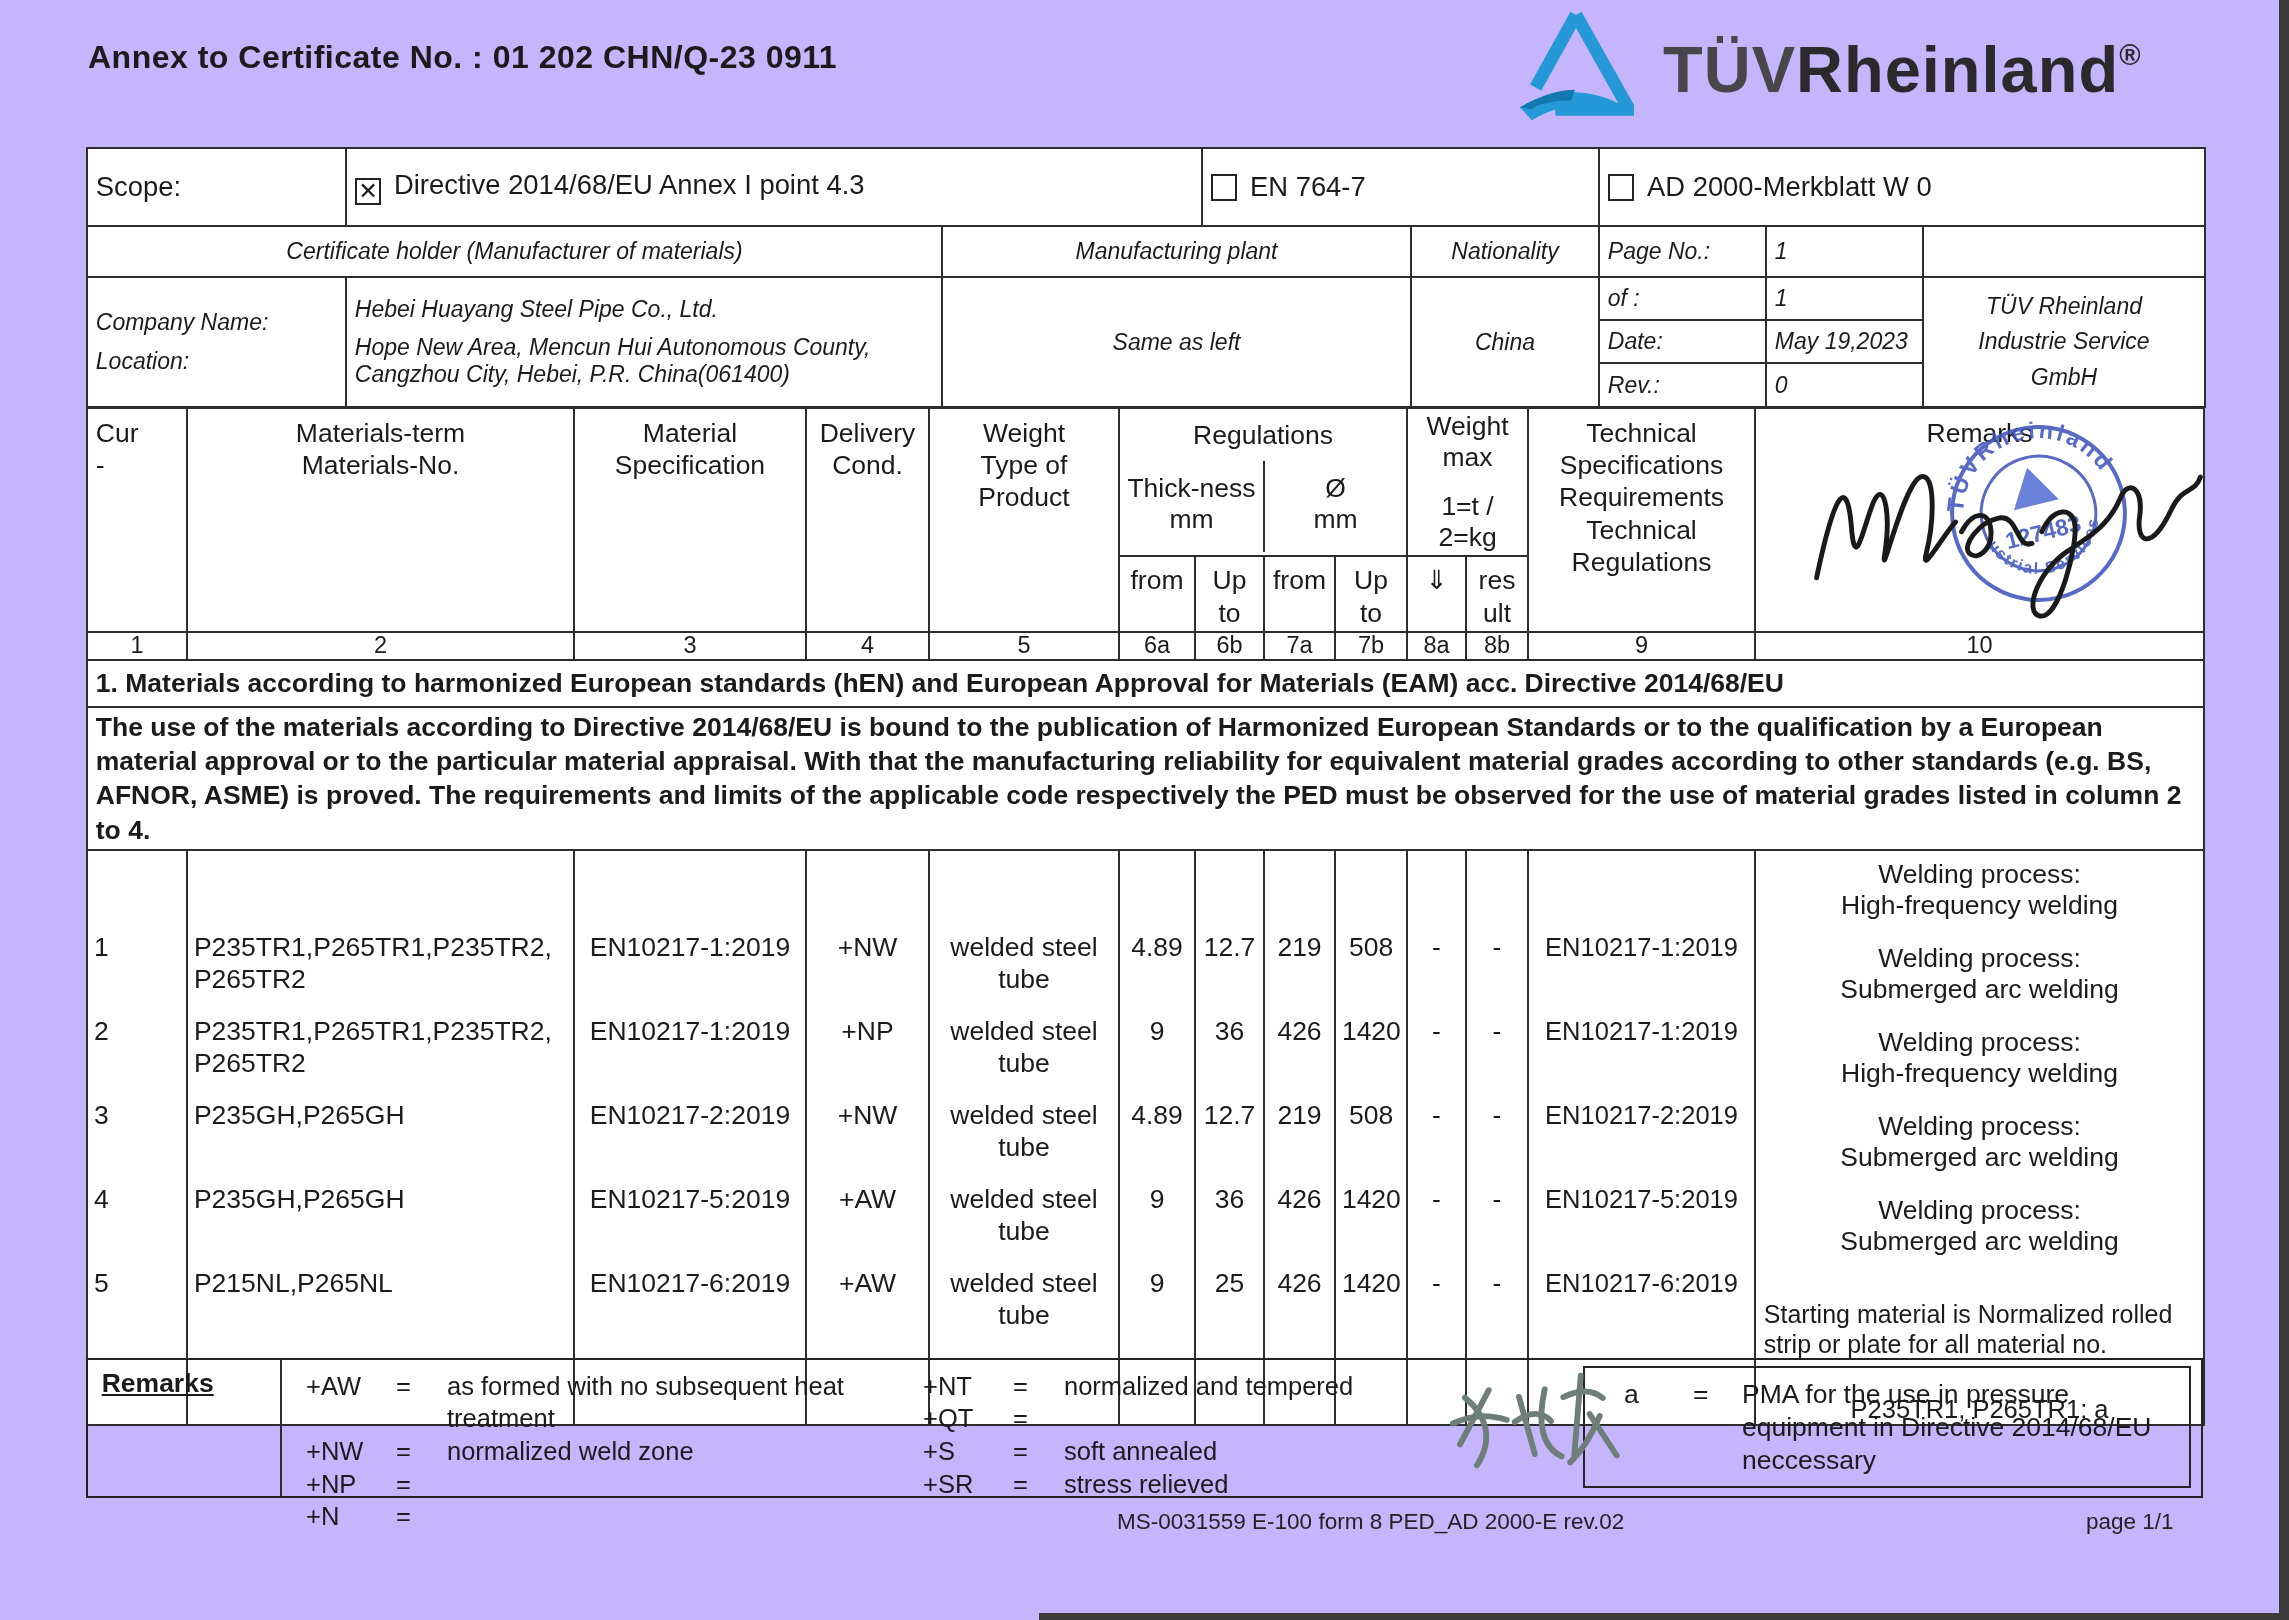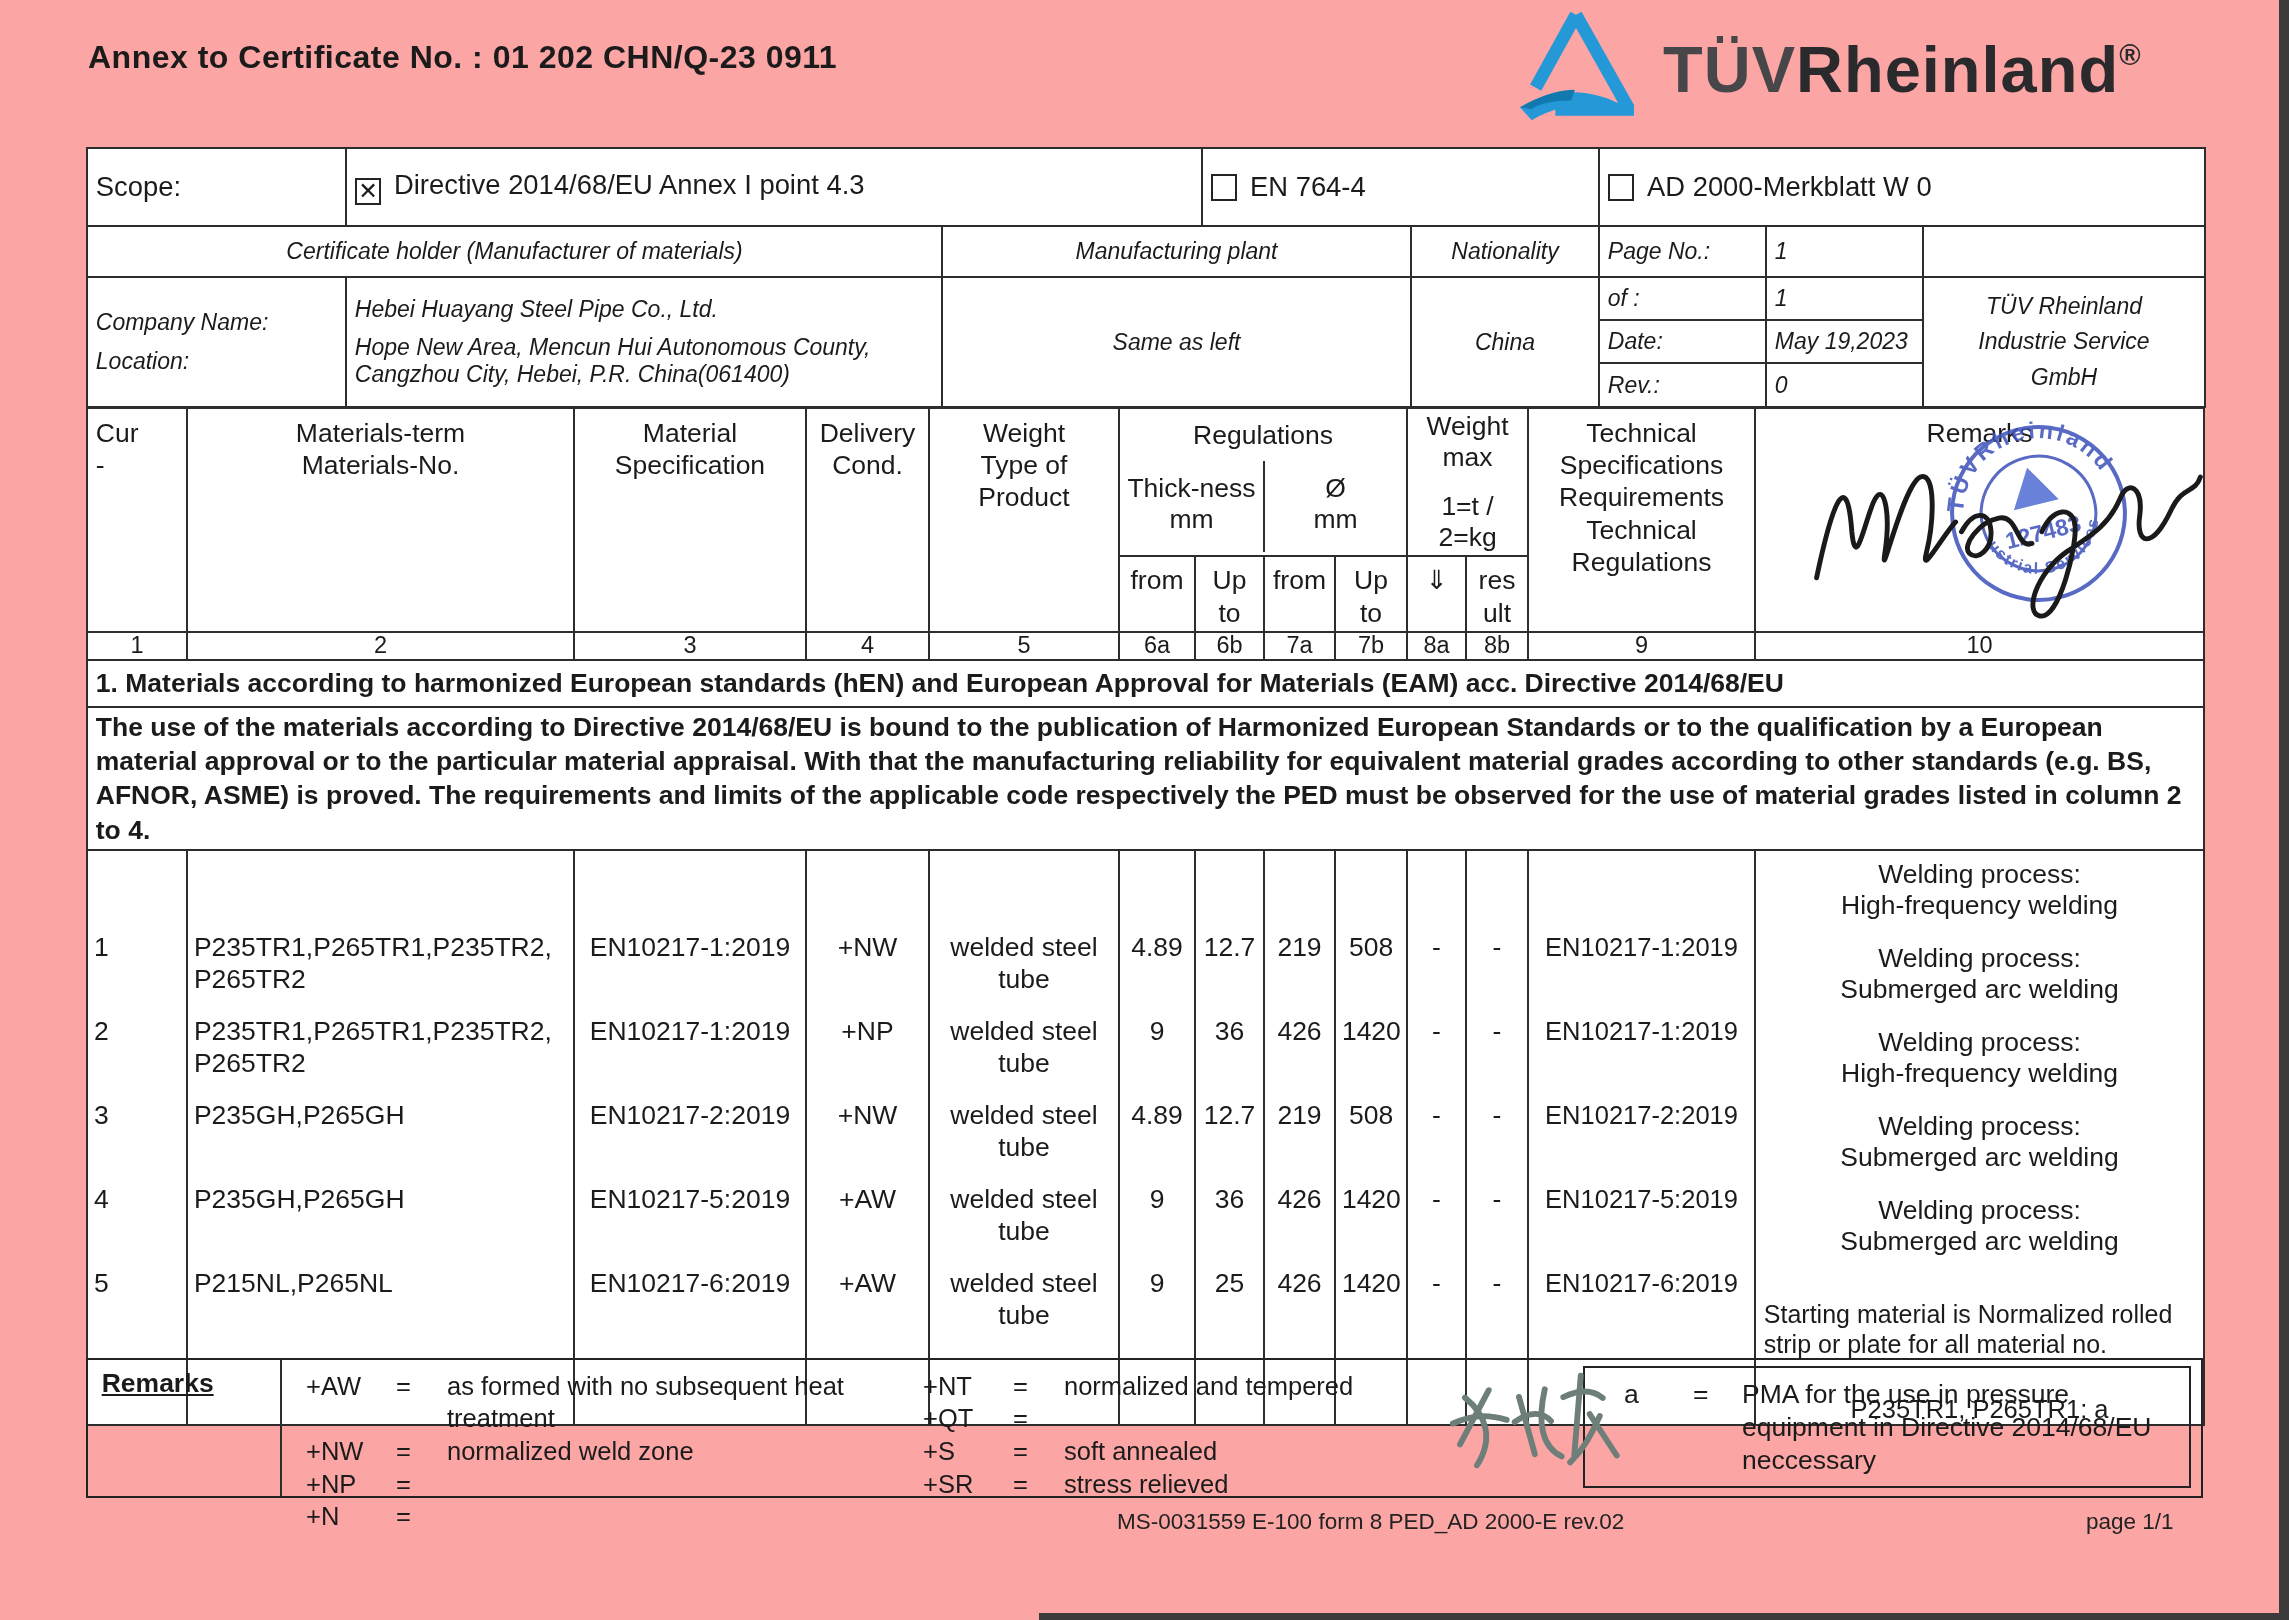--- a/index.html
+++ b/index.html
@@ -1,16 +1,16 @@
 <!DOCTYPE html>
 <html><head>
 <meta charset="utf-8">
 <style>
   html,body{margin:0;padding:0;background:#e8e8e8;}
-  .page{position:relative;width:2290px;height:1620px;background:#fca5a5;
+  .page{position:relative;width:2290px;height:1620px;background:#c4b5fd;
         font-family:"Liberation Sans",sans-serif;color:#1b1b1b;overflow:hidden;}
   
   .doc-title{position:absolute;left:88px;top:39px;font-size:32px;font-weight:bold;letter-spacing:0.5px;}
   .logo{position:absolute;left:1514px;top:7.8px;height:123px;display:flex;align-items:center;}
   .logo-text{font-size:65px;letter-spacing:1px;margin-left:29px;white-space:nowrap;}
   .logo-tuv{font-weight:bold;color:#474749;}
   .logo-rh{font-weight:bold;color:#2a2a2c;}
   .logo-reg{font-size:29px;vertical-align:27.4px;color:#2a2a2c;font-weight:bold;}
   
   .tbl{position:absolute;border-collapse:collapse;table-layout:fixed;background:#fff;}
@@ -92,21 +92,21 @@
         <col style="width:397px">
         <col style="width:606px">
       </colgroup>
     <tbody>
         <tr style="height:78px">
       <td>Scope:</td>
       <td>
         <span class="cbx"><span class="mark">✕</span></span><span>Directive 2014/68/EU Annex I point 4.3</span>
       </td>
       <td>
-        <span class="cbx"><span class="mark"></span></span><span>EN 764-4</span>
+        <span class="cbx"><span class="mark"></span></span><span>EN 764-7</span>
       </td>
       <td>
         <span class="cbx"><span class="mark"></span></span><span>AD 2000-Merkblatt W 0</span>
       </td>
     </tr>
   </tbody>
     </table>
 
   <table class="tbl t-holder" style="left:86px;top:225px;width:2117px;">
     <colgroup>

